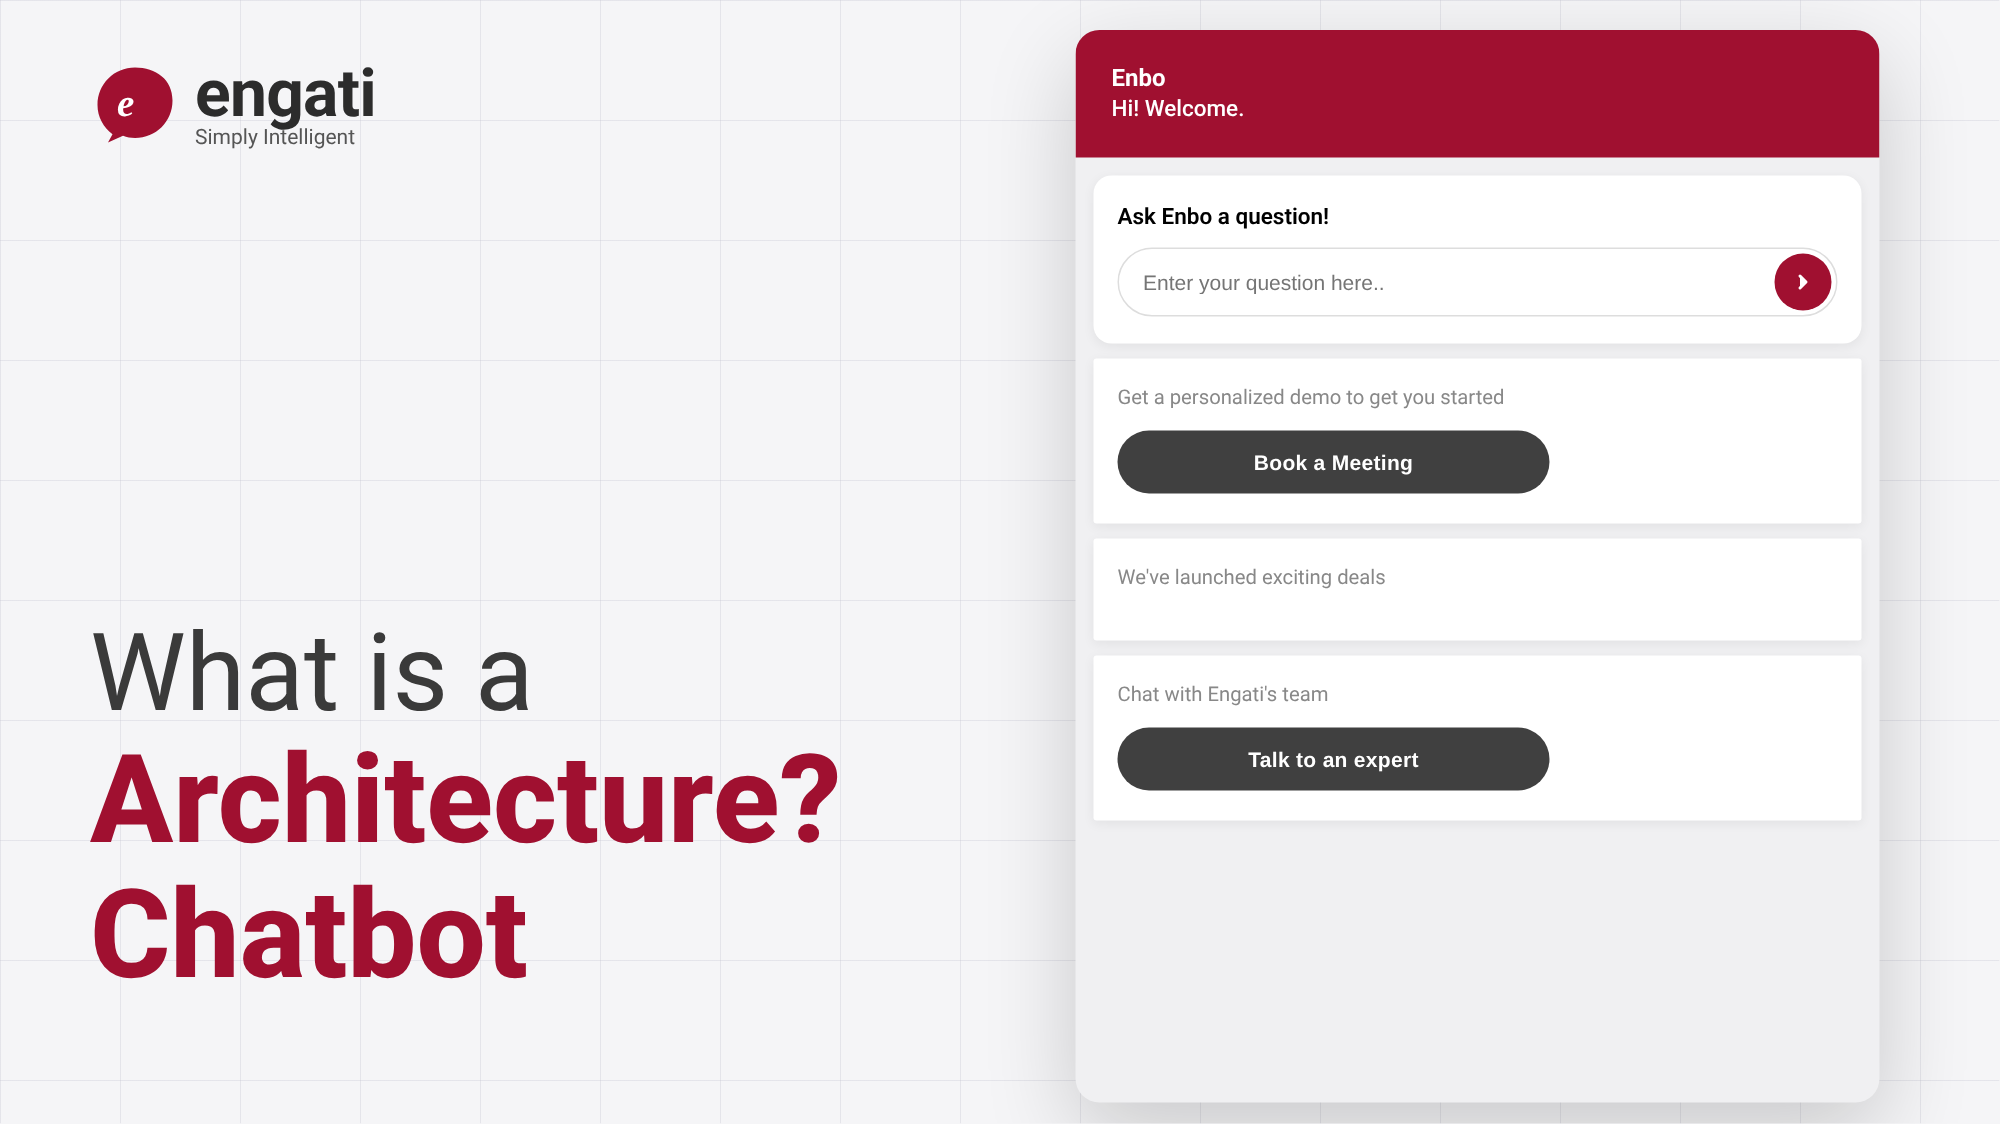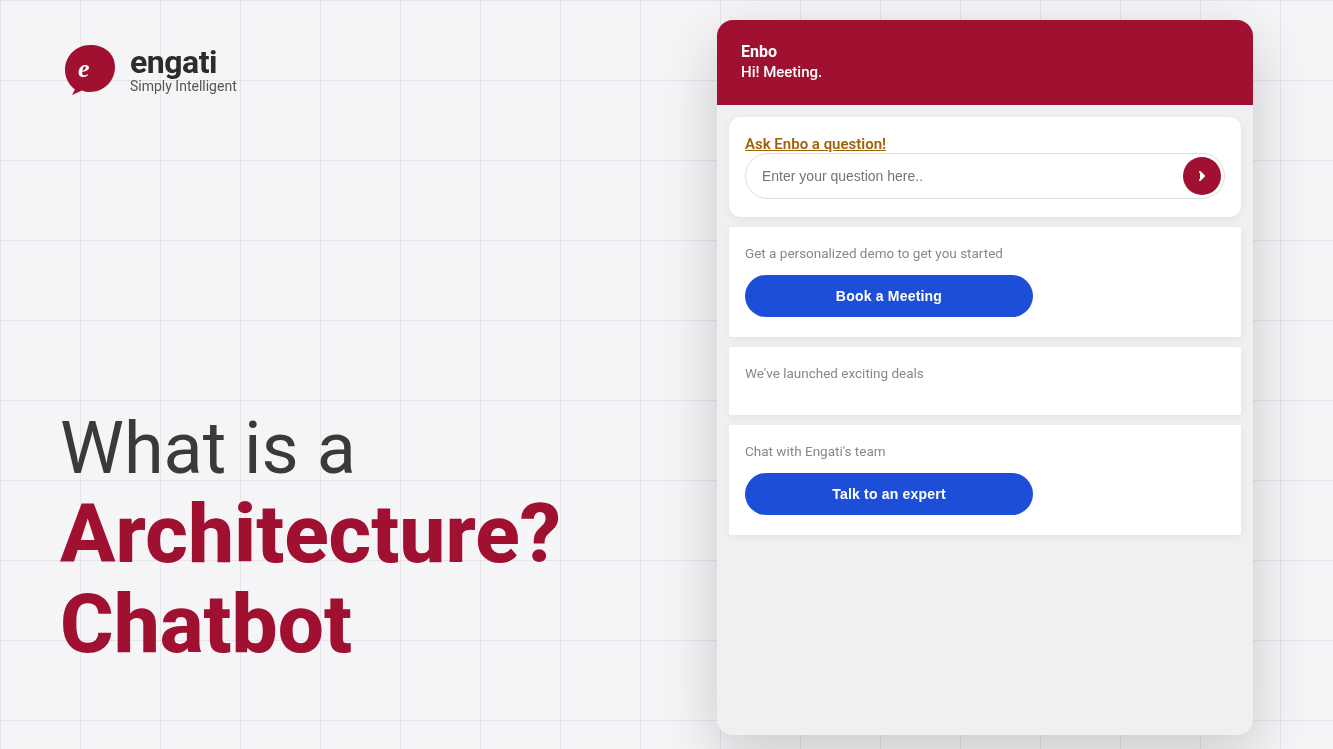--- a/index.html
+++ b/index.html
@@ -47,21 +47,21 @@
       width: 60px;
       height: 60px;
     }
 
     .logo-text-block {
       display: flex;
       flex-direction: column;
     }
 
     .logo-name {
-      font-size: 32px;
+      font-size: 44px;
       font-weight: 700;
       color: #2c2c2c;
       letter-spacing: -0.5px;
       line-height: 1;
     }
 
     .logo-tagline {
       font-size: 14px;
       color: #555;
       font-weight: 400;
@@ -134,23 +134,22 @@
       background: white;
       margin: 12px 12px 0;
       border-radius: 12px;
       padding: 18px 16px;
       box-shadow: 0 2px 8px rgba(0,0,0,0.06);
     }
 
     .ask-label {
       font-size: 15px;
       font-weight: 600;
-      color: #a16207;
-      margin-bottom: 0;
-      text-decoration: underline;
+      color: #000000;
+      margin-bottom: 12px;
     }
 
     .ask-input-row {
       display: flex;
       align-items: center;
       border: 1.5px solid #ddd;
       border-radius: 25px;
       overflow: hidden;
       background: #fff;
     }
@@ -200,21 +199,21 @@
 
     .card-label {
       font-size: 13.5px;
       color: #888;
       margin-bottom: 14px;
     }
 
     .card-btn {
       display: block;
       width: 60%;
-      background: #1d4ed8;
+      background: #404040;
       color: white;
       border: none;
       border-radius: 25px;
       padding: 13px 20px;
       font-size: 14px;
       font-weight: 700;
       cursor: pointer;
       text-align: center;
       letter-spacing: 0.2px;
     }
@@ -244,21 +243,21 @@
     <div class="headline-bold">Architecture?</div>
     <div class="headline-bold">Chatbot</div>
   </div>
 </div>
 
 <div class="right-panel">
   <div class="chat-widget">
 
     <div class="chat-header">
       <div class="chat-bot-name">Enbo</div>
-      <div class="chat-greeting">Hi! Meeting.</div>
+      <div class="chat-greeting">Hi! Welcome.</div>
     </div>
 
     <div class="ask-section">
       <div class="ask-label">Ask Enbo a question!</div>
       <div class="ask-input-row">
         <input class="ask-input" type="text" placeholder="Enter your question here.." style="">
         <button class="ask-send-btn">
             <svg viewBox="0 0 24 24" xmlns="http://www.w3.org/2000/svg" width="18" height="18" fill="none" stroke="white" stroke-width="3" stroke-linecap="round" stroke-linejoin="round">
               <polyline points="9 18 15 12 9 6"></polyline>
             </svg>

